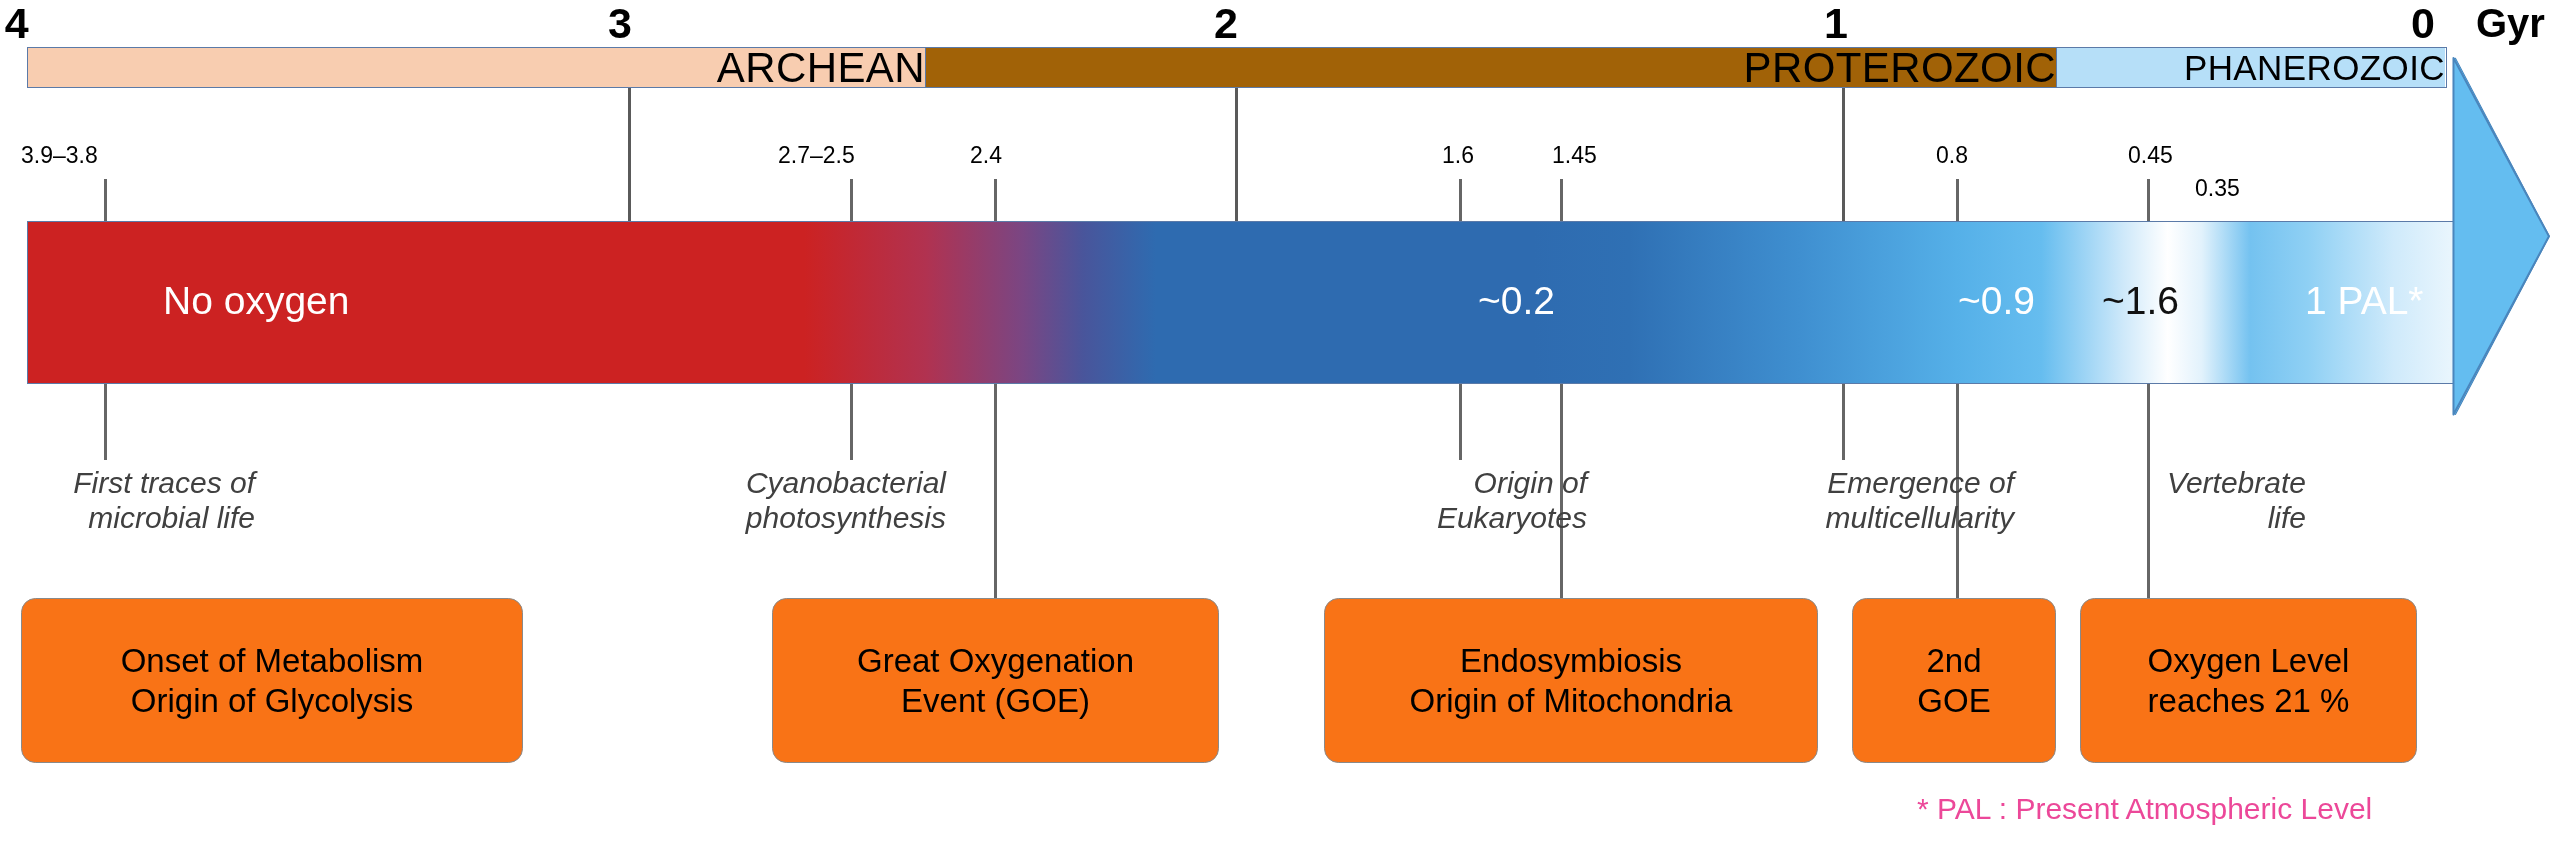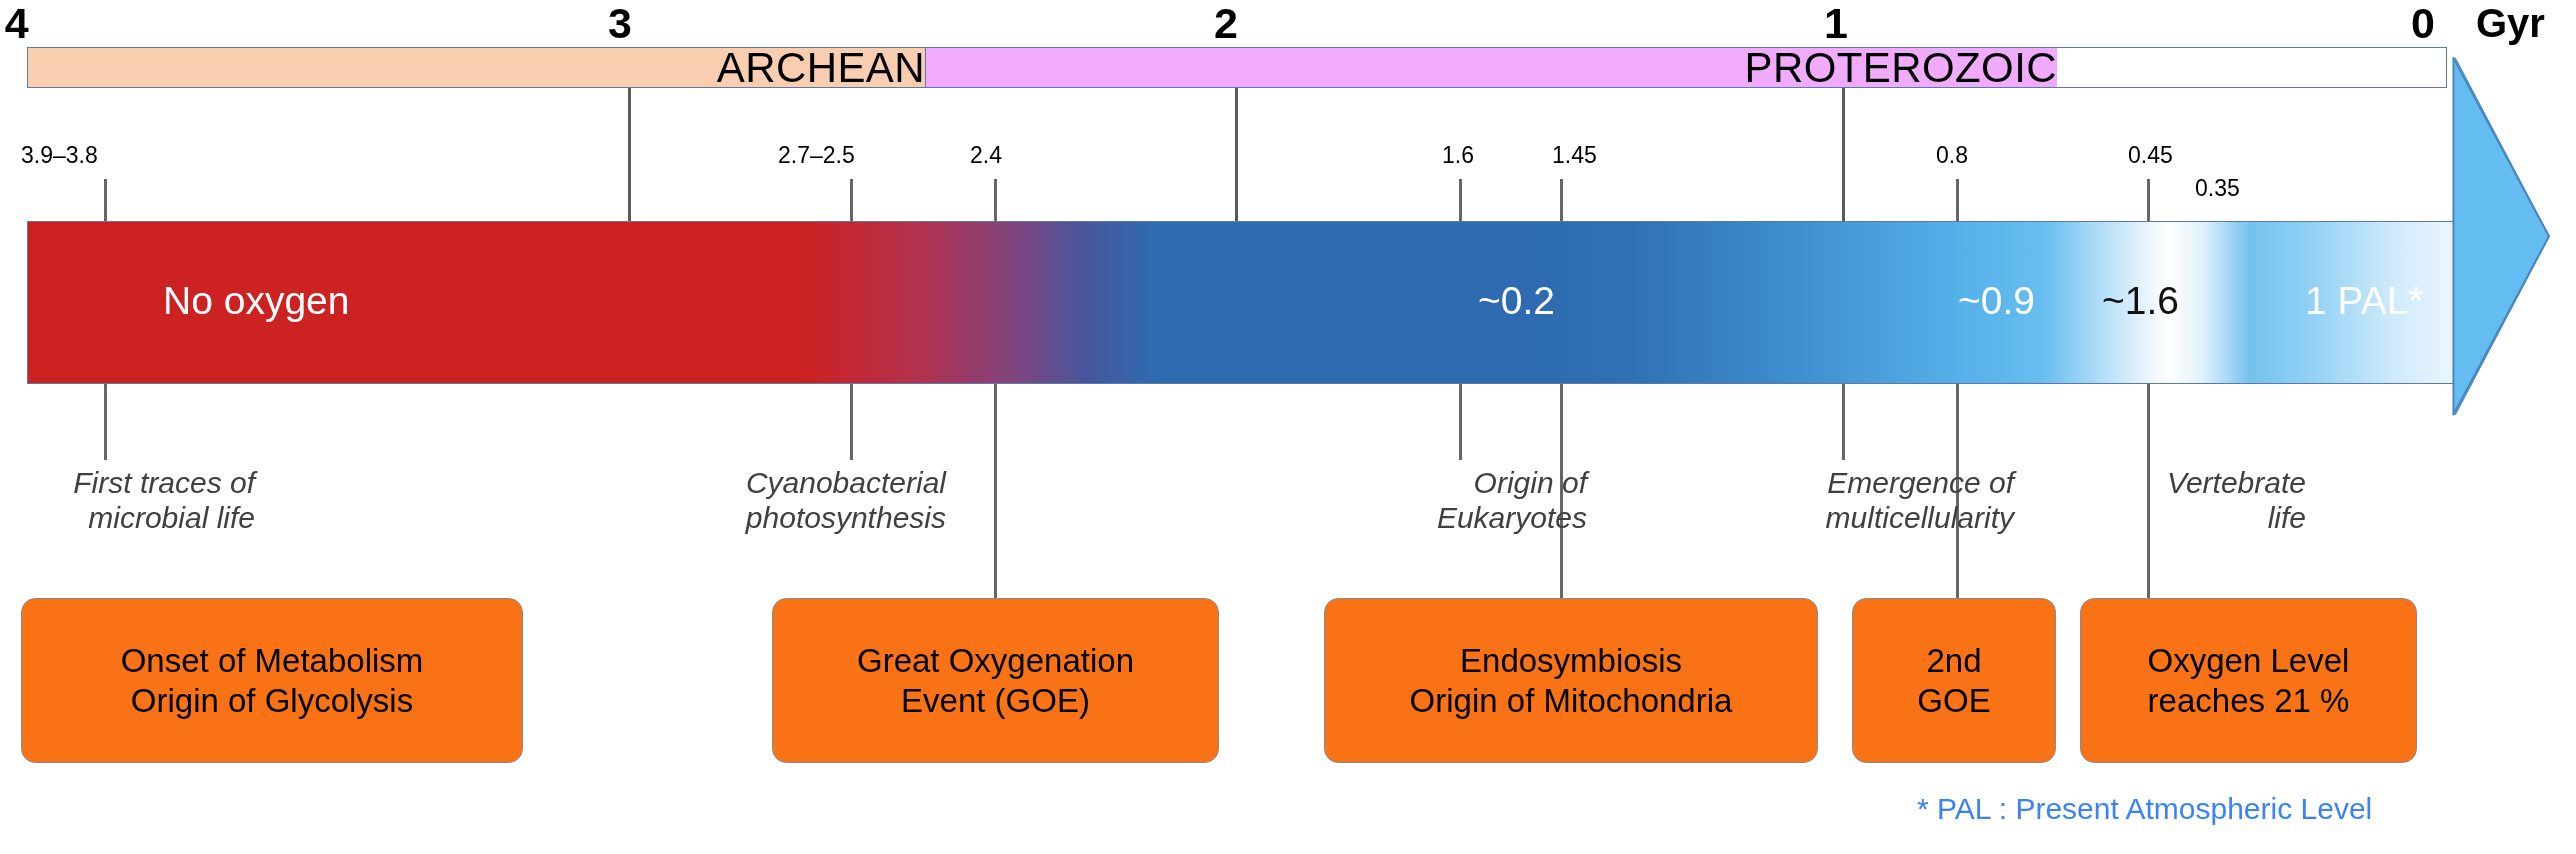--- a/index.html
+++ b/index.html
@@ -145,42 +145,45 @@
     line-height: 1.2;
     color: #000;
     white-space: nowrap;
   }
 
   
   .footnote {
     position: absolute;
     font-size: 30px;
     line-height: 1;
-    color: #3b82f6;
+    color: #ec4899;
     white-space: nowrap;
   }
 </style>
 </head>
 <body>
 
 <div id="canvas">
 
   <div class="axis-num" style="left:4.8px; top:1.6px;">4</div>
   <div class="axis-num" style="left:608px; top:1.6px;">3</div>
   <div class="axis-num" style="left:1214px; top:1.6px;">2</div>
   <div class="axis-num" style="left:1824px; top:1.6px;">1</div>
   <div class="axis-num" style="left:2411px; top:1.6px;">0</div>
   <div class="gyr-label" style="left:2476px; top:3.2px;">Gyr</div>
 
   <div class="era-bar" style="left:27px; top:47px; width:2420px; height:41px;">
     <div class="era-seg" style="width:898px; background:#f8cdb0;">
       <span>ARCHEAN</span>
     </div>
-    <div class="era-seg" style="width:1131px; background:#f0abfc;">
+    <div class="era-seg" style="width:1131px; background:#a16207;">
       <span>PROTEROZOIC</span>
+    </div>
+    <div class="era-seg" style="width:388px; background:#b6dff8;">
+      <span style="font-size:35px;">PHANEROZOIC</span>
     </div>
   </div>
 
   <div class="tick tick-major" style="left:628px;  top:88px; height:134px;"></div>
   <div class="tick tick-major" style="left:1235px; top:88px; height:134px;"></div>
   <div class="tick tick-major" style="left:1842px; top:88px; height:134px;"></div>
 
   <div class="tick-label" style="left:21px;   top:144px;">3.9–3.8</div>
   <div class="tick-label" style="left:778px;  top:144px;">2.7–2.5</div>
   <div class="tick-label" style="left:970px; top:144px;">2.4</div>

